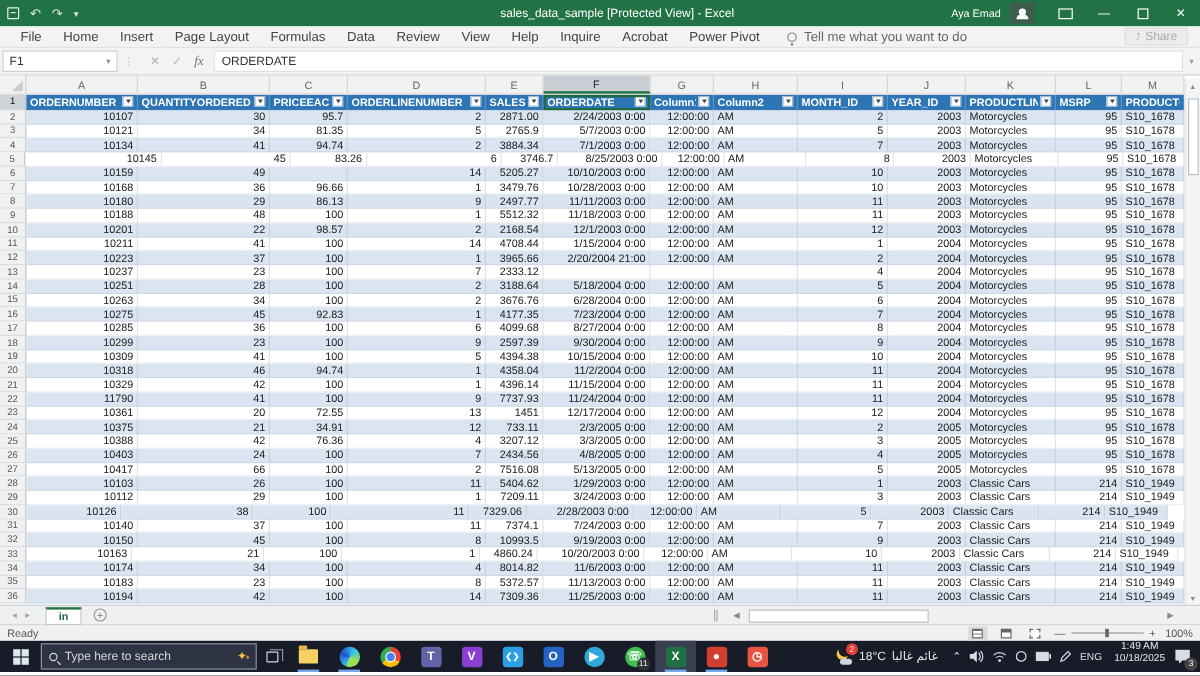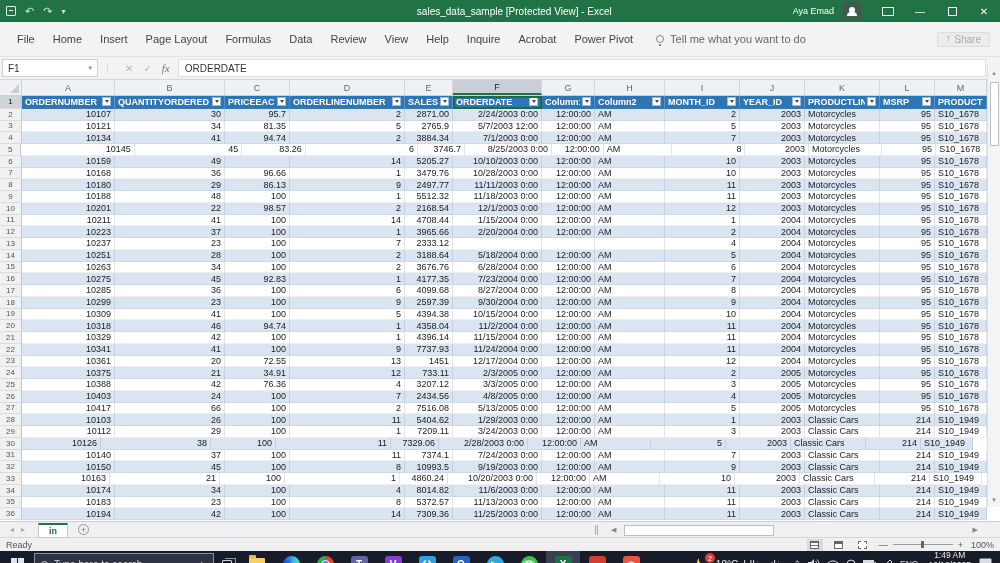--- a/index.html
+++ b/index.html
@@ -18,21 +18,21 @@
   .tb-right { display:flex; align-items:center; height:100%; }
   .tb-user { font-size:9px; margin-right:8px; }
   .tb-avatar { width:20px; height:18px; background:#3e5c4b; display:flex; align-items:center; justify-content:center; margin-right:10px;}
   .avhead { width:6px; height:6px; border-radius:50%; background:#fff; margin-bottom:-1px;}
   .avbody { width:10px; height:4px; border-radius:5px 5px 0 0; background:#fff;}
   .winbtn { width:32px; height:22px; display:flex; align-items:center; justify-content:center; font-size:10px; color:#fff; }
   .ribbonopts { width:12px; height:9px; border:1px solid #fff; position:relative; }
   .restore { width:9px; height:9px; border:1px solid #fff; position:relative; }
 
   
-  .menurow { height:35px; background:#f3f3f3; display:flex; align-items:center; font-size:11px;
+  .menurow { height:18px; background:#f3f3f3; display:flex; align-items:center; font-size:11px;
              color:#444; border-bottom:1px solid #e2e2e2; padding-left:8px; }
   .rtab { padding:0 9px; height:100%; display:flex; align-items:center; cursor:default; white-space:nowrap; }
   .tellme { display:flex; align-items:center; gap:6px; margin-left:14px; color:#666; }
   .bulb { width:8px; height:8px; border:1.2px solid #888; border-radius:50%; position:relative; }
   .bulb:after { content:""; position:absolute; left:2px; top:8px; width:2px; height:2px; background:#888; }
   .sharebtn { margin-left:auto; margin-right:10px; color:#aaa; background:#ececec; border:1px solid #dcdcdc;
               border-radius:2px; padding:1px 8px; display:flex; gap:4px; align-items:center; font-size:10px;}
 
   
   .fbar { height:23px; background:#f3f3f3; display:flex; align-items:center; border-bottom:1px solid #d5d5d5; }
@@ -314,21 +314,21 @@
         <div class="gcell right" style="width: 55px;">95</div>
         <div class="gcell" style="width: 52px;">S10_1678</div>
       </div>
       <div class="grow">
         <div class="rnum">3</div>
         <div class="gcell right" style="width: 93px;">10121</div>
         <div class="gcell right" style="width: 110px;">34</div>
         <div class="gcell right" style="width: 65px;">81.35</div>
         <div class="gcell right" style="width: 115px;">5</div>
         <div class="gcell right" style="width: 48px;">2765.9</div>
-        <div class="gcell right" style="width: 89px;">5/7/2003 12:00</div>
+        <div class="gcell right" style="width: 89px;">5/7/2003 0:00</div>
         <div class="gcell right" style="width: 53px;">12:00:00</div>
         <div class="gcell" style="width: 70px;">AM</div>
         <div class="gcell right" style="width: 75px;">5</div>
         <div class="gcell right" style="width: 65px;">2003</div>
         <div class="gcell" style="width: 75px;">Motorcycles</div>
         <div class="gcell right" style="width: 55px;">95</div>
         <div class="gcell" style="width: 52px;">S10_1678</div>
       </div>
       <div class="grow band">
         <div class="rnum">4</div>
@@ -458,21 +458,21 @@
         <div class="gcell right" style="width: 55px;">95</div>
         <div class="gcell" style="width: 52px;">S10_1678</div>
       </div>
       <div class="grow band">
         <div class="rnum">12</div>
         <div class="gcell right" style="width: 93px;">10223</div>
         <div class="gcell right" style="width: 110px;">37</div>
         <div class="gcell right" style="width: 65px;">100</div>
         <div class="gcell right" style="width: 115px;">1</div>
         <div class="gcell right" style="width: 48px;">3965.66</div>
-        <div class="gcell right" style="width: 89px;">2/20/2004 0:00</div>
+        <div class="gcell right" style="width: 89px;">2/20/2004 21:00</div>
         <div class="gcell right" style="width: 53px;">12:00:00</div>
         <div class="gcell" style="width: 70px;">AM</div>
         <div class="gcell right" style="width: 75px;">2</div>
         <div class="gcell right" style="width: 65px;">2004</div>
         <div class="gcell" style="width: 75px;">Motorcycles</div>
         <div class="gcell right" style="width: 55px;">95</div>
         <div class="gcell" style="width: 52px;">S10_1678</div>
       </div>
       <div class="grow">
         <div class="rnum">13</div>
@@ -613,21 +613,21 @@
         <div class="gcell right" style="width: 53px;">12:00:00</div>
         <div class="gcell" style="width: 70px;">AM</div>
         <div class="gcell right" style="width: 75px;">11</div>
         <div class="gcell right" style="width: 65px;">2004</div>
         <div class="gcell" style="width: 75px;">Motorcycles</div>
         <div class="gcell right" style="width: 55px;">95</div>
         <div class="gcell" style="width: 52px;">S10_1678</div>
       </div>
       <div class="grow band">
         <div class="rnum">22</div>
-        <div class="gcell right" style="width: 93px;">10341</div>
+        <div class="gcell right" style="width: 93px;">11790</div>
         <div class="gcell right" style="width: 110px;">41</div>
         <div class="gcell right" style="width: 65px;">100</div>
         <div class="gcell right" style="width: 115px;">9</div>
         <div class="gcell right" style="width: 48px;">7737.93</div>
         <div class="gcell right" style="width: 89px;">11/24/2004 0:00</div>
         <div class="gcell right" style="width: 53px;">12:00:00</div>
         <div class="gcell" style="width: 70px;">AM</div>
         <div class="gcell right" style="width: 75px;">11</div>
         <div class="gcell right" style="width: 65px;">2004</div>
         <div class="gcell" style="width: 75px;">Motorcycles</div>

